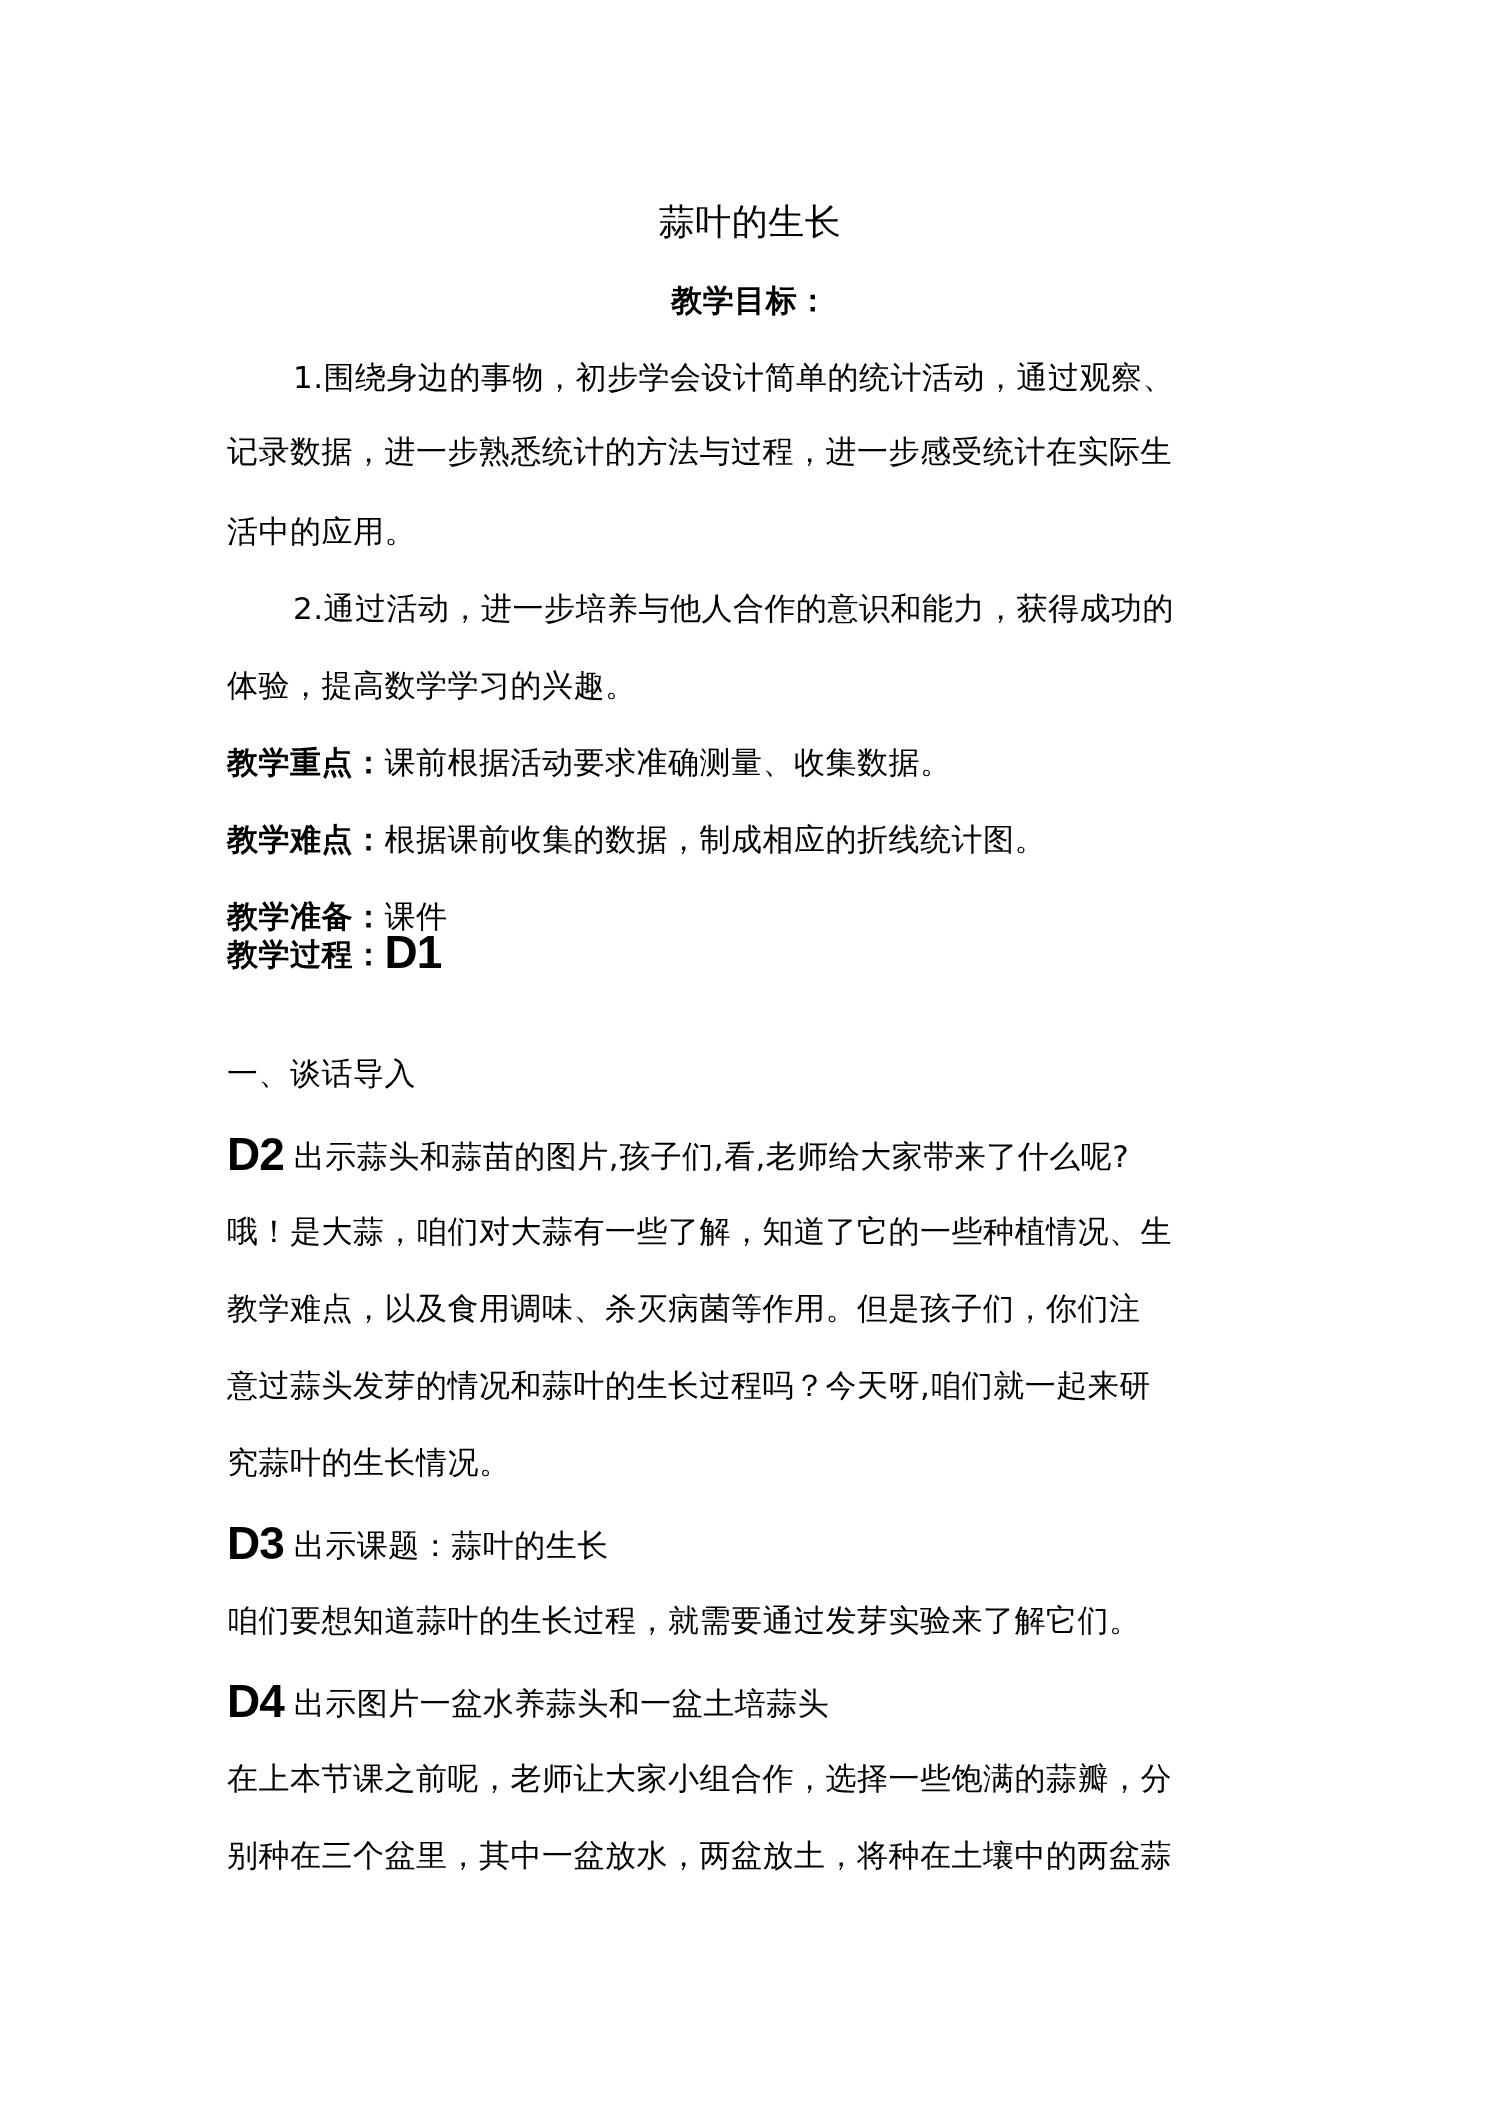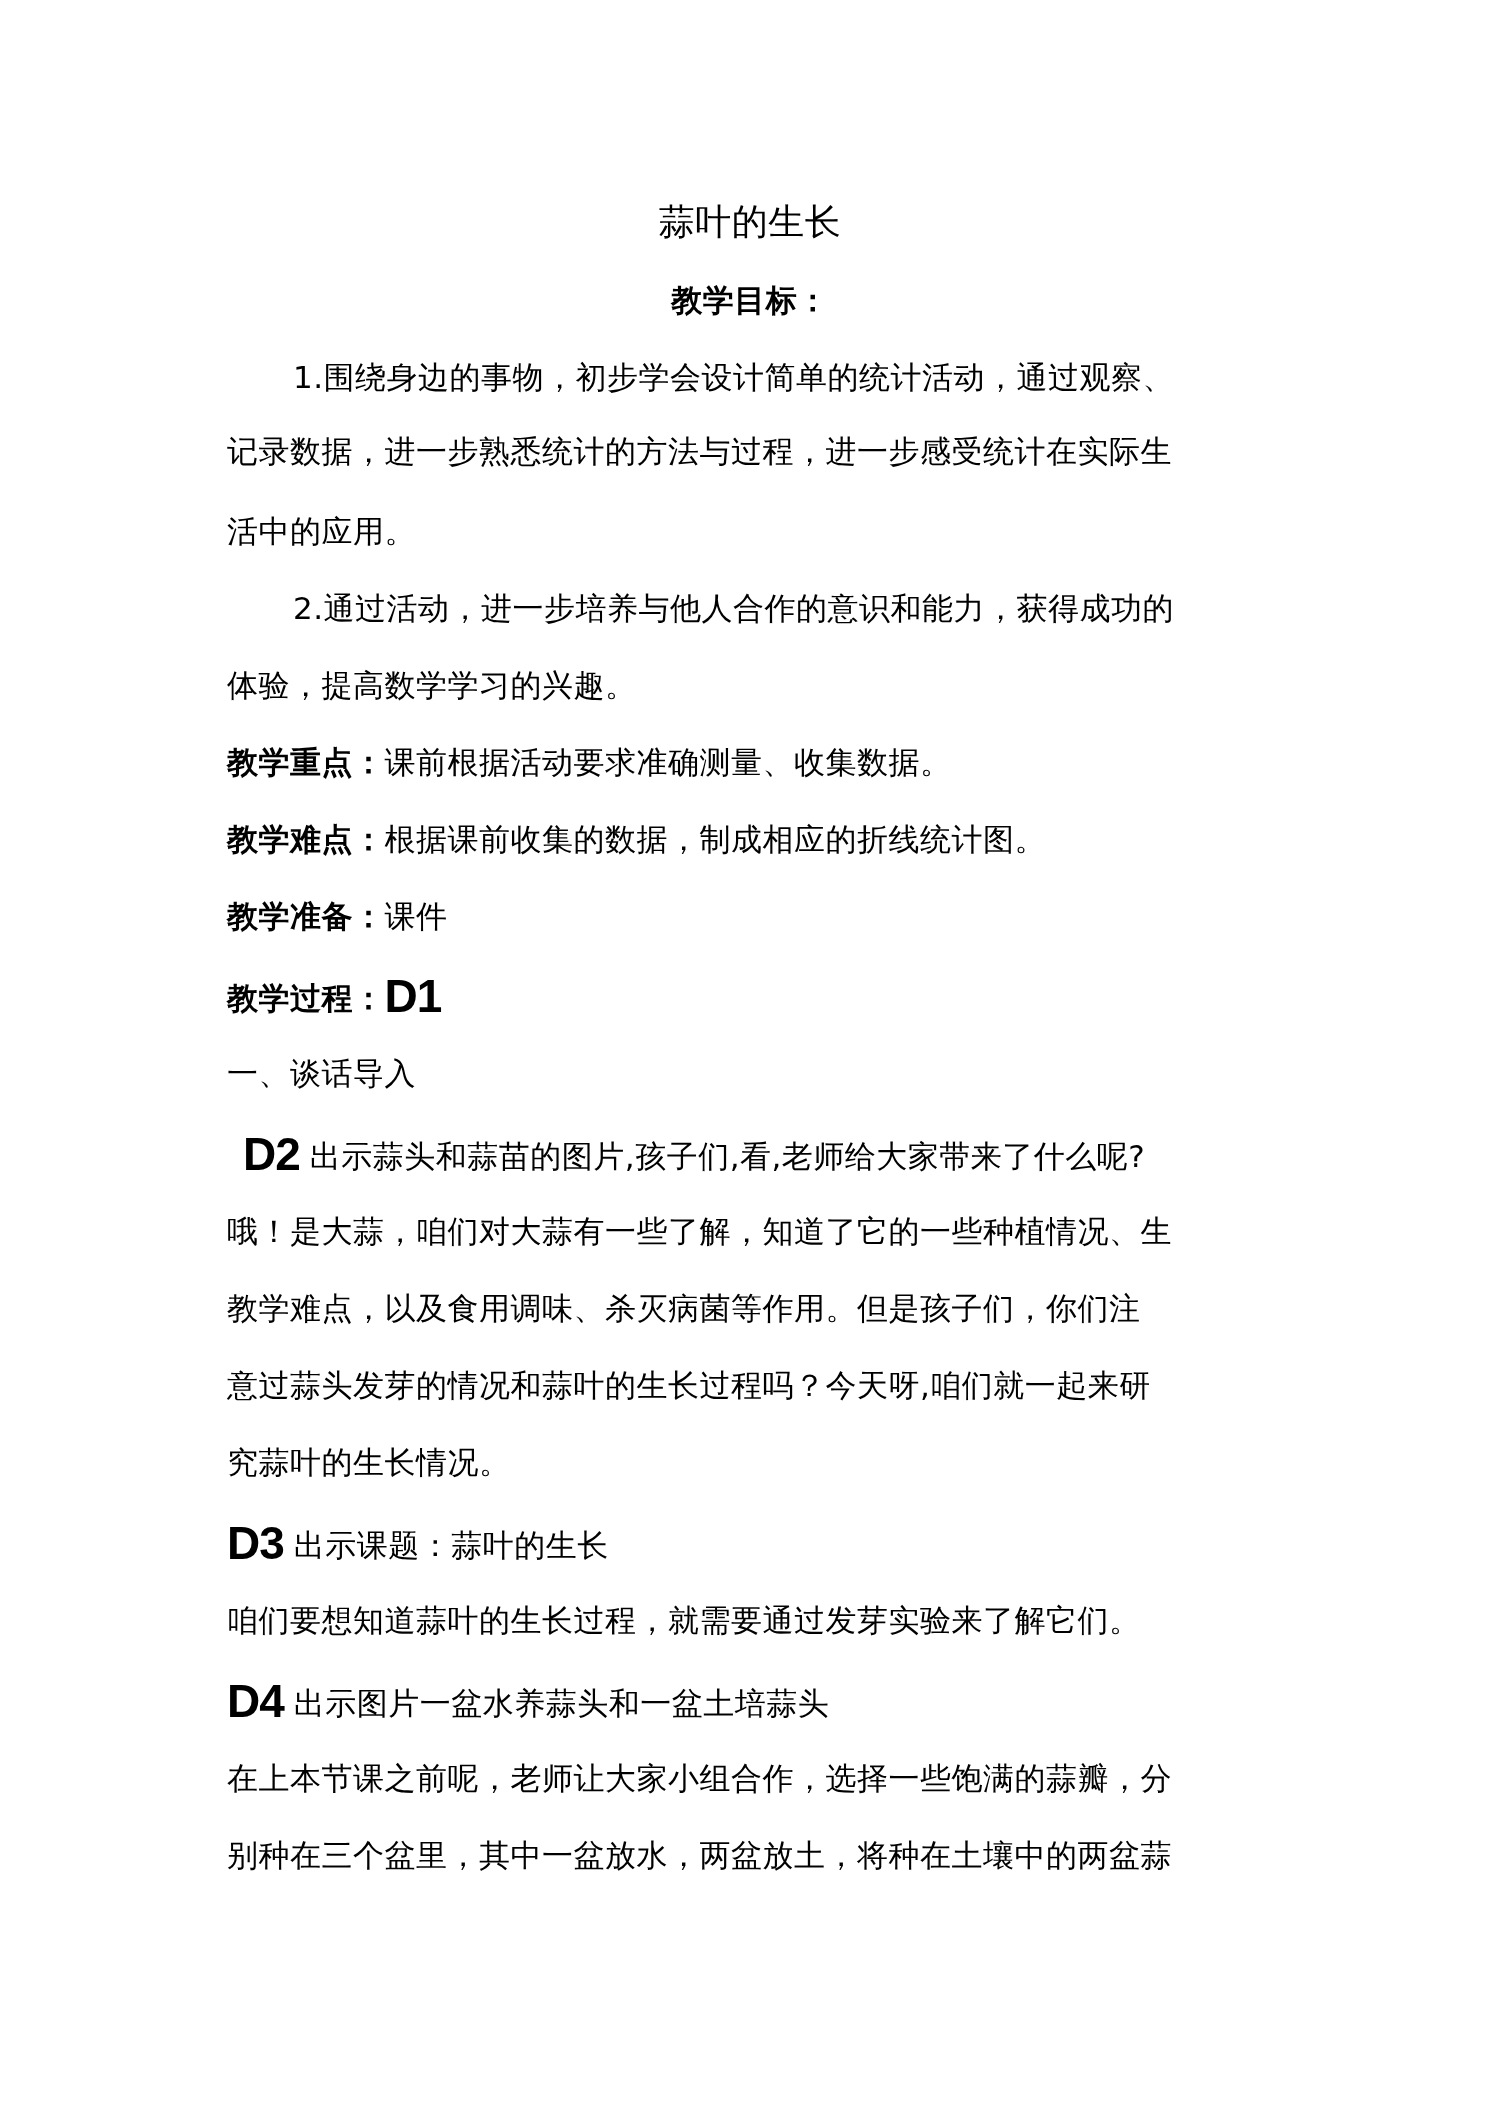--- a/index.html
+++ b/index.html
@@ -44,27 +44,27 @@
   </div>
 
   <div class="line" style="top:819px;">
     <span class="bold">教学难点：</span><span>根据课前收集的数据，制成相应的折线统计图。</span>
   </div>
 
   <div class="line" style="top:896px;">
     <span class="bold">教学准备：</span><span>课件</span>
   </div>
 
-  <div class="line" style="top:976px;">
+  <div class="line" style="top:932px;">
     <span class="bold">教学过程：</span><span class="marker">D1</span>
   </div>
 
   <div class="line" style="top:1053px;">一、谈话导入</div>
 
-  <div class="line" style="top:1134px;margin-left:16px;">
+  <div class="line" style="top:1134px;">
     <span class="marker">D2</span><span>出示蒜头和蒜苗的图片,孩子们,看,老师给大家带来了什么呢?</span>
   </div>
   <div class="line" style="top:1211px;">哦！是大蒜，咱们对大蒜有一些了解，知道了它的一些种植情况、生</div>
   <div class="line" style="top:1288px;">教学难点，以及食用调味、杀灭病菌等作用。但是孩子们，你们注</div>
   <div class="line" style="top:1365px;">意过蒜头发芽的情况和蒜叶的生长过程吗？今天呀,咱们就一起来研</div>
   <div class="line" style="top:1442px;">究蒜叶的生长情况。</div>
 
   <div class="line" style="top:1523px;">
     <span class="marker">D3</span><span>出示课题：蒜叶的生长</span>
   </div>

